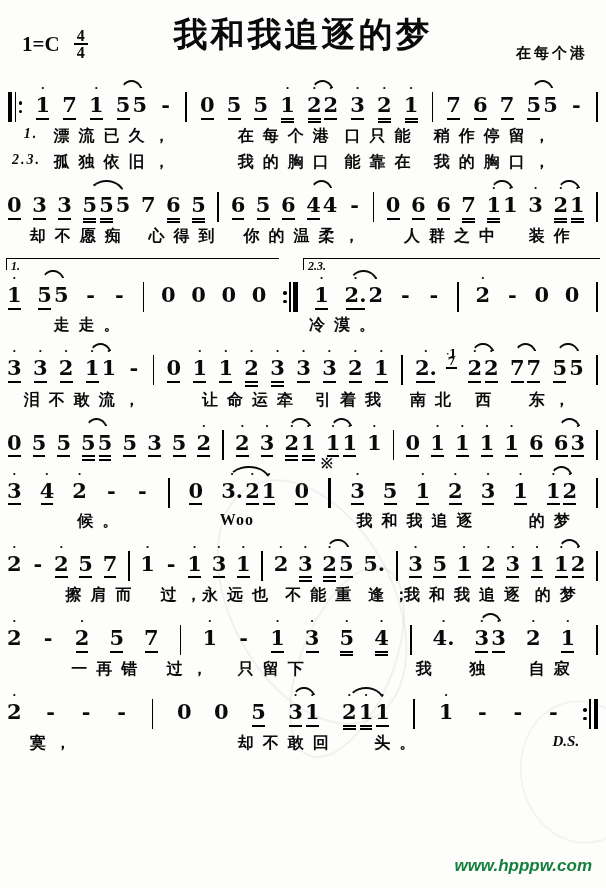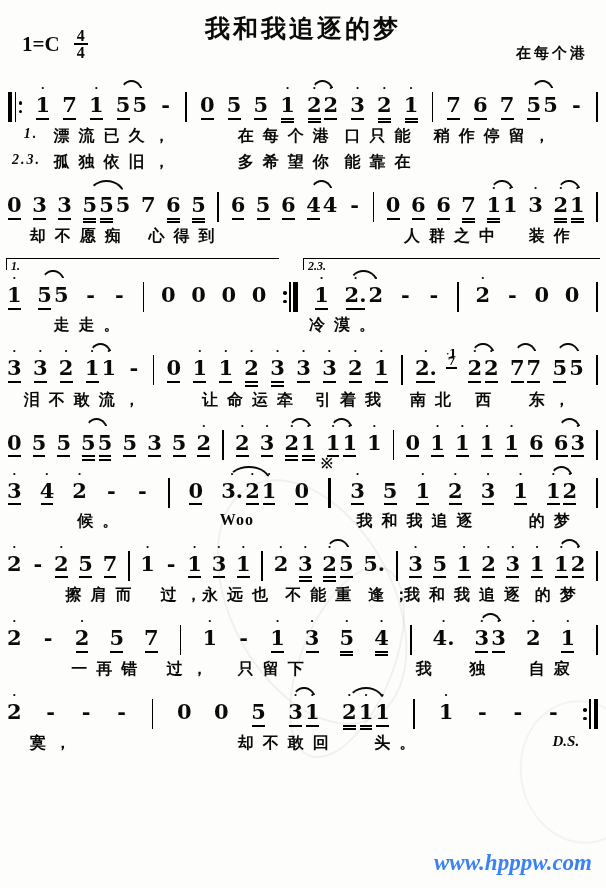--- a/index.html
+++ b/index.html
@@ -3,21 +3,21 @@
 <meta charset="utf-8">
 <style>
   html,body{margin:0;padding:0;background:#e8e8e8;}
   .sheet{position:relative;width:606px;height:888px;margin:0 auto;background:#fdfdfb;overflow:hidden;
          font-family:"Liberation Serif",serif;color:#0a0a0a;}
   
   .hdr{position:relative;height:84px;}
   .keysig{position:absolute;left:22px;top:28px;font-weight:700;font-size:21px;display:flex;align-items:center;}
   .frac{display:inline-flex;flex-direction:column;align-items:center;margin-left:14px;font-size:16px;line-height:15px;font-weight:700;}
   .frac b.top{border-bottom:2px solid #000;padding:0 3px;}
-  .title{text-align:center;padding-top:12px;font-size:25px;font-weight:700;letter-spacing:3px;}
+  .title{text-align:center;padding-top:12px;font-size:34px;font-weight:700;letter-spacing:3px;}
   .subtitle{text-align:center;font-size:16px;font-weight:700;letter-spacing:2px;margin-top:2px;}
   .credit{position:absolute;right:18px;top:44px;font-size:15px;font-weight:700;letter-spacing:3px;}
   
   #music{padding:0 6px;}
   .sys{margin-bottom:9px;}
   .mline{display:flex;justify-content:space-between;align-items:flex-start;}
   .note{display:inline-flex;flex-direction:column;align-items:center;min-width:13px;margin:0 1px;}
   .odot{height:9px;font-size:9px;line-height:9px;}
   .num{font-weight:700;font-size:21px;line-height:23px;font-family:"DejaVu Serif",serif;}
   .uls{width:88%;}
@@ -40,22 +40,22 @@
   .gul{width:11px;height:1px;background:#000;border-bottom:1.5px double #000;margin-top:1px;}
   .voltarow{position:relative;height:15px;margin-bottom:1px;}
   .volta{position:absolute;top:0;height:12px;border-top:1.7px solid #000;border-left:1.7px solid #000;
          font-style:italic;font-weight:700;font-size:12px;padding-left:4px;box-sizing:border-box;}
   .lyr{position:relative;height:23px;margin-top:3px;}
   .lyr span{position:absolute;white-space:nowrap;font-weight:700;font-size:16px;letter-spacing:9px;}
   .lyr span.lat{letter-spacing:1px;}
   .lyr span.vnum{letter-spacing:2px;font-size:14px;font-style:italic;}
   .lyr span.ds{letter-spacing:0;font-style:italic;font-size:15px;}
   
-  .wm{position:absolute;right:14px;bottom:12px;font-family:Liberation Serif, serif;
-      font-style:italic;font-weight:700;font-size:23px;color:#3b82f6;letter-spacing:0;}
+  .wm{position:absolute;right:14px;bottom:12px;font-family:Liberation Sans, sans-serif;
+      font-style:italic;font-weight:700;font-size:17px;color:#15803d;letter-spacing:0;}
   .scribble{position:absolute;border:2px solid #9a9a9a;border-radius:50%;opacity:.13;pointer-events:none;}
   .s1{left:230px;top:470px;width:160px;height:260px;transform:rotate(-28deg);}
   .s2{left:300px;top:560px;width:90px;height:200px;transform:rotate(22deg);}
   .s3{left:520px;top:700px;width:120px;height:140px;transform:rotate(-10deg);opacity:.10;}
 </style>
 </head>
 <body>
 
 <div class="sheet">
   <div class="scribble s1"></div>
@@ -250,22 +250,23 @@
         <div class="lyr">
           <span class="vnum" style="left: 3%;">1.</span>
           <span style="left: 8%;">漂流已久，</span>
           <span style="left: 39%;">在每个港</span>
           <span style="left: 57%;">口只能</span>
           <span style="left: 72%;">稍作停留，</span>
         </div>
         <div class="lyr">
           <span class="vnum" style="left: 1%;">2.3.</span>
           <span style="left: 8%;">孤独依旧，</span>
-          <span style="left: 39%;">多希望你</span>
+          <span style="left: 39%;">我的胸口</span>
           <span style="left: 57%;">能靠在</span>
+          <span style="left: 72%;">我的胸口，</span>
         </div>
       </div>
       <div class="sys">
         <div class="mline">
           <span class="note">
             <span class="odot">&nbsp;</span>
             <span class="num">0</span>
             <span class="uls">
               <i class="ul"></i>
             </span>
@@ -445,20 +446,21 @@
               </span>
             </span>
           </span>
           <span class="barwrap">
             <i class="bl thin"></i>
           </span>
         </div>
         <div class="lyr">
           <span style="left: 4%;">却不愿痴</span>
           <span style="left: 24%;">心得到</span>
+          <span style="left: 40%;">你的温柔，</span>
           <span style="left: 67%;">人群之中</span>
           <span style="left: 88%;">装作</span>
         </div>
       </div>
       <div class="sys">
         <div class="voltarow">
           <span class="volta" style="left: 0%; width: 46%;">1.</span>
           <span class="volta" style="left: 50%; width: 50%;">2.3.</span>
         </div>
         <div class="mline">

